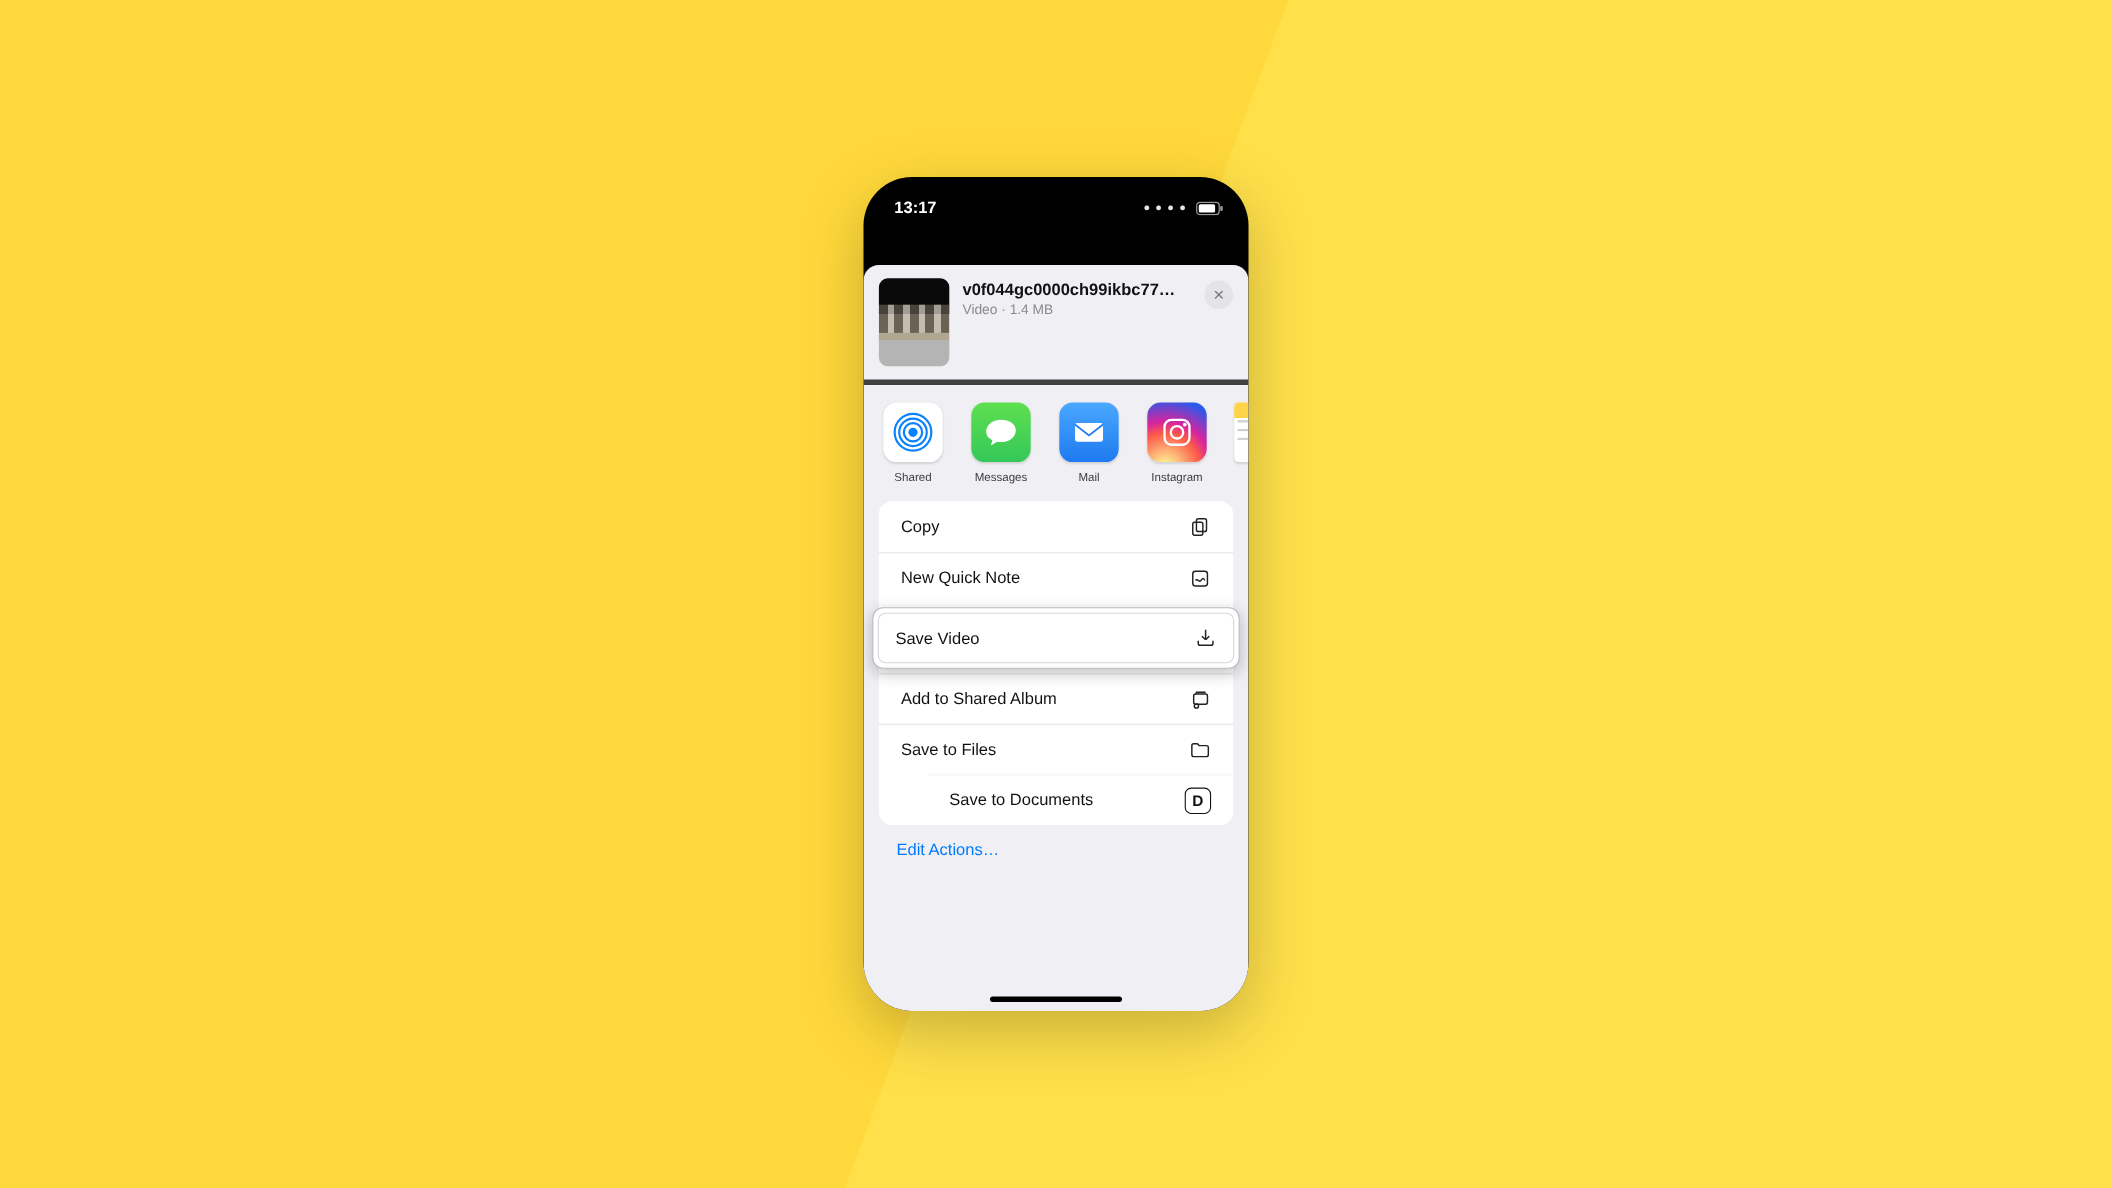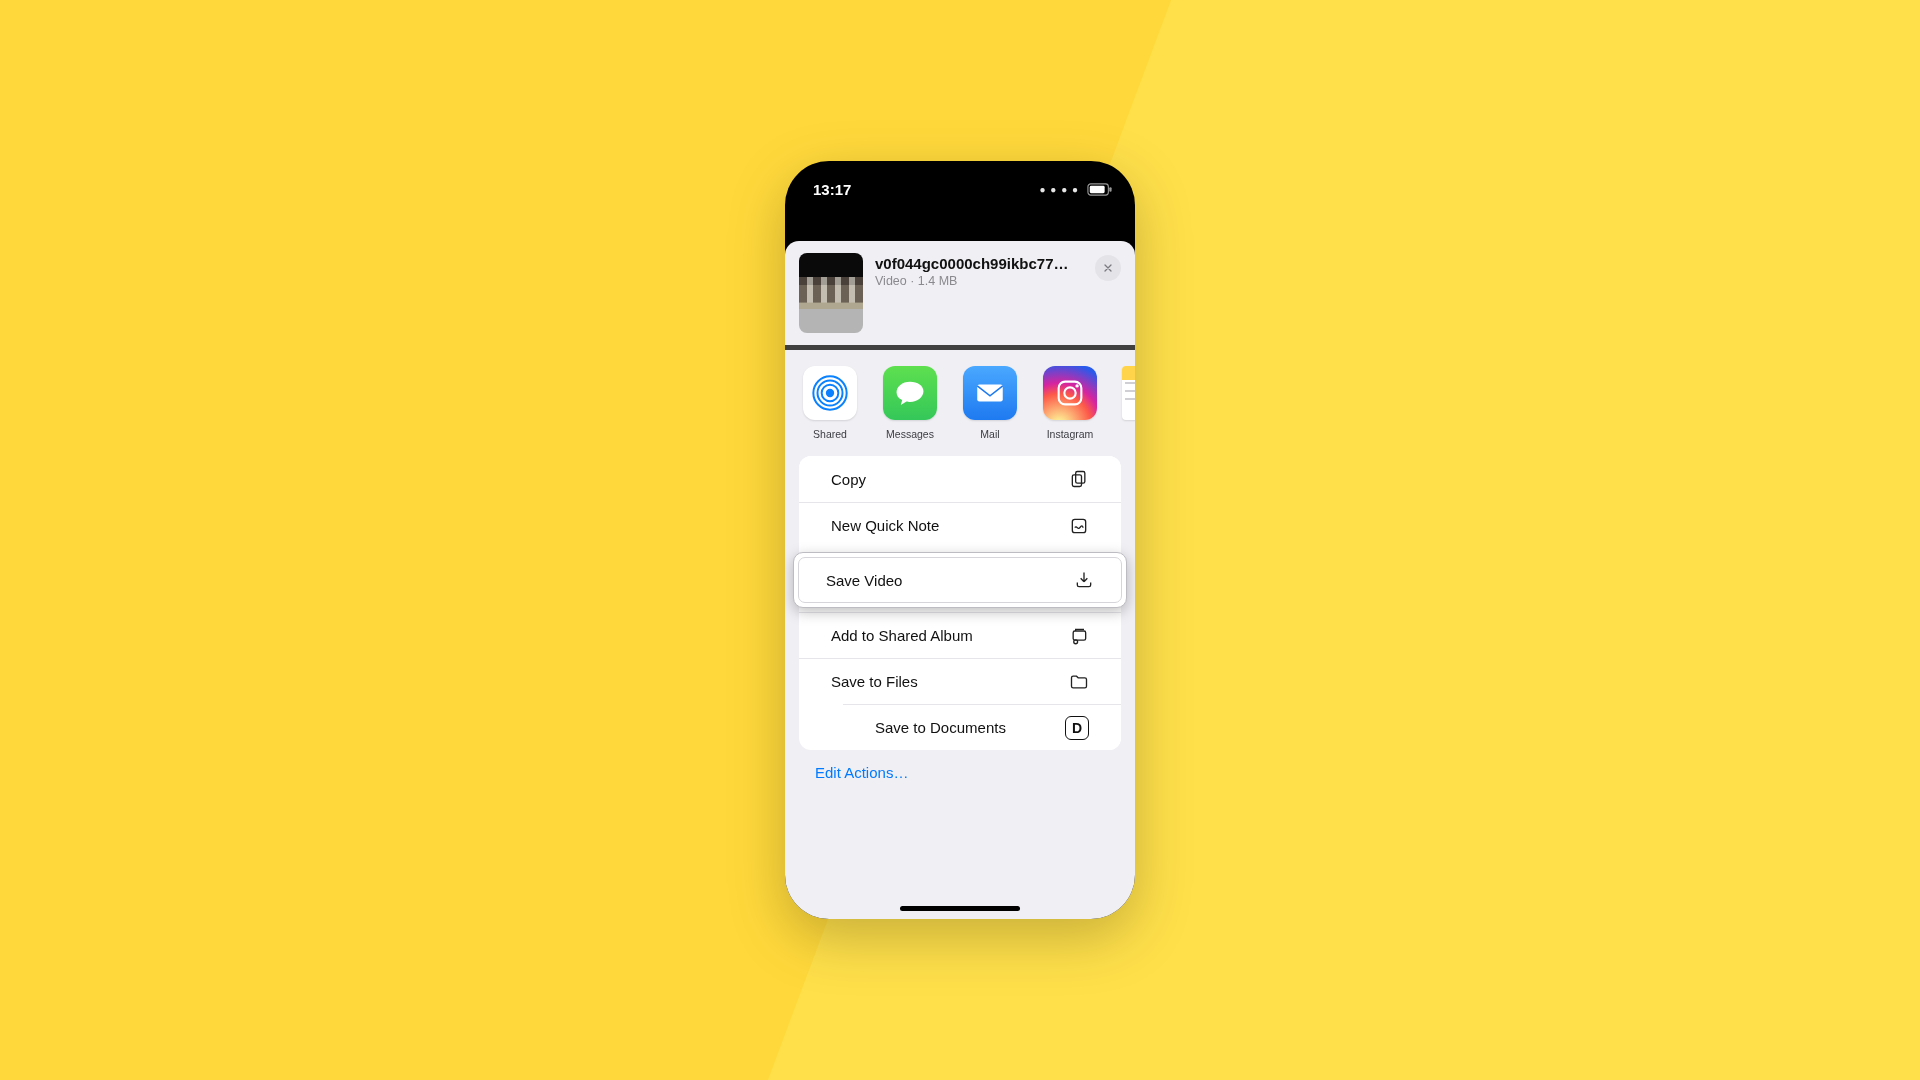--- a/index.html
+++ b/index.html
@@ -105,21 +105,21 @@
   .notes { background:#fff; position:relative; width:16px; border-radius:4px; height:54px;}
   .notes::before{content:"";position:absolute;left:0;right:0;top:0;height:14px;background:#ffd34a;border-top-left-radius:4px;}
   .notes::after{content:"";position:absolute;left:3px;right:3px;top:16px;height:2px;background:#d0d0d4;box-shadow: 0 8px 0 #d0d0d4, 0 16px 0 #d0d0d4;}
   
   .list-wrap { padding: 6px 14px 0; }
   .list {
     background:#fff; border-radius:12px; overflow:visible;
   }
   .row {
     display:flex; align-items:center; justify-content:space-between;
-    height:46px; padding:0 32px;
+    height:46px; padding:0 20px;
     font-size:15px; color:#111;
     border-top:1px solid #e5e5ea;
     background:#fff;
     gap:24px;
   }
   .row:first-child { border-top:none; border-top-left-radius:12px; border-top-right-radius:12px;}
   .row:last-child { border-bottom-left-radius:12px; border-bottom-right-radius:12px;margin-left:44px;}
   .row svg { width:20px; height:20px; flex:0 0 auto; }
   .row span { pointer-events:none; }
   .row.highlight {

